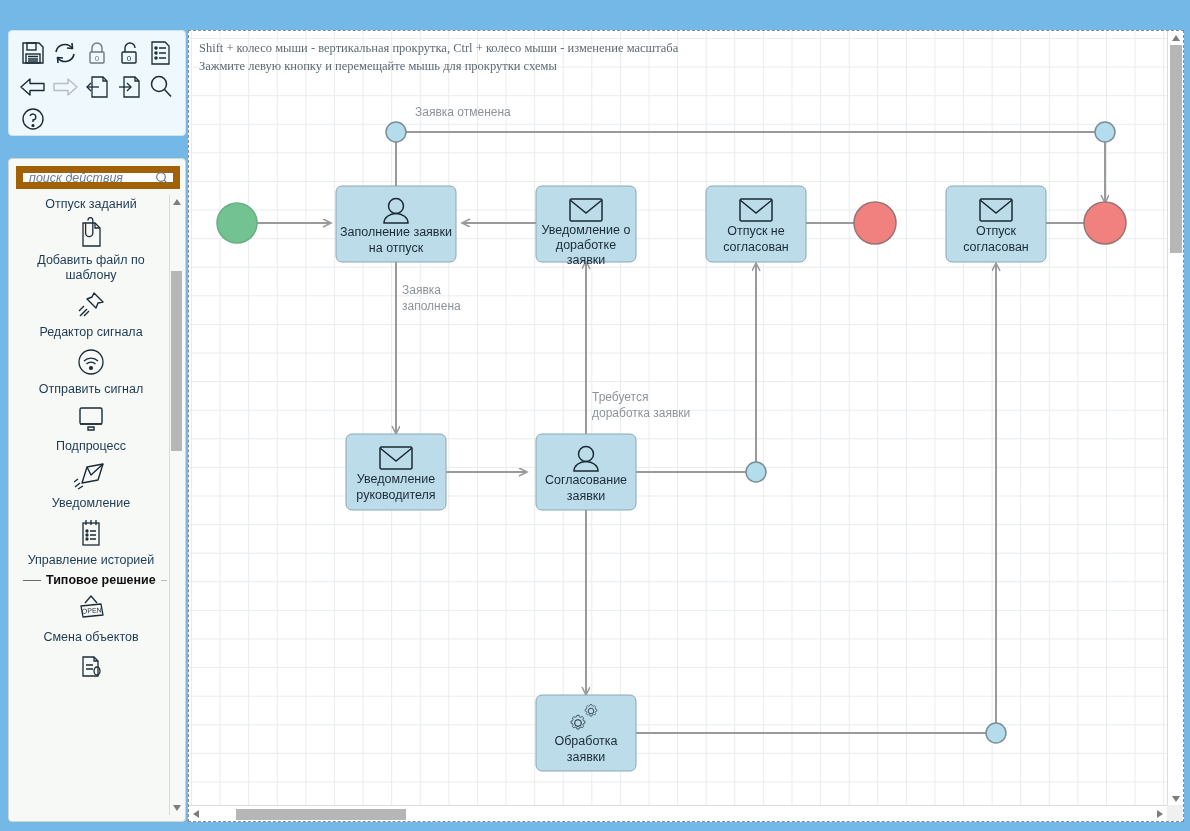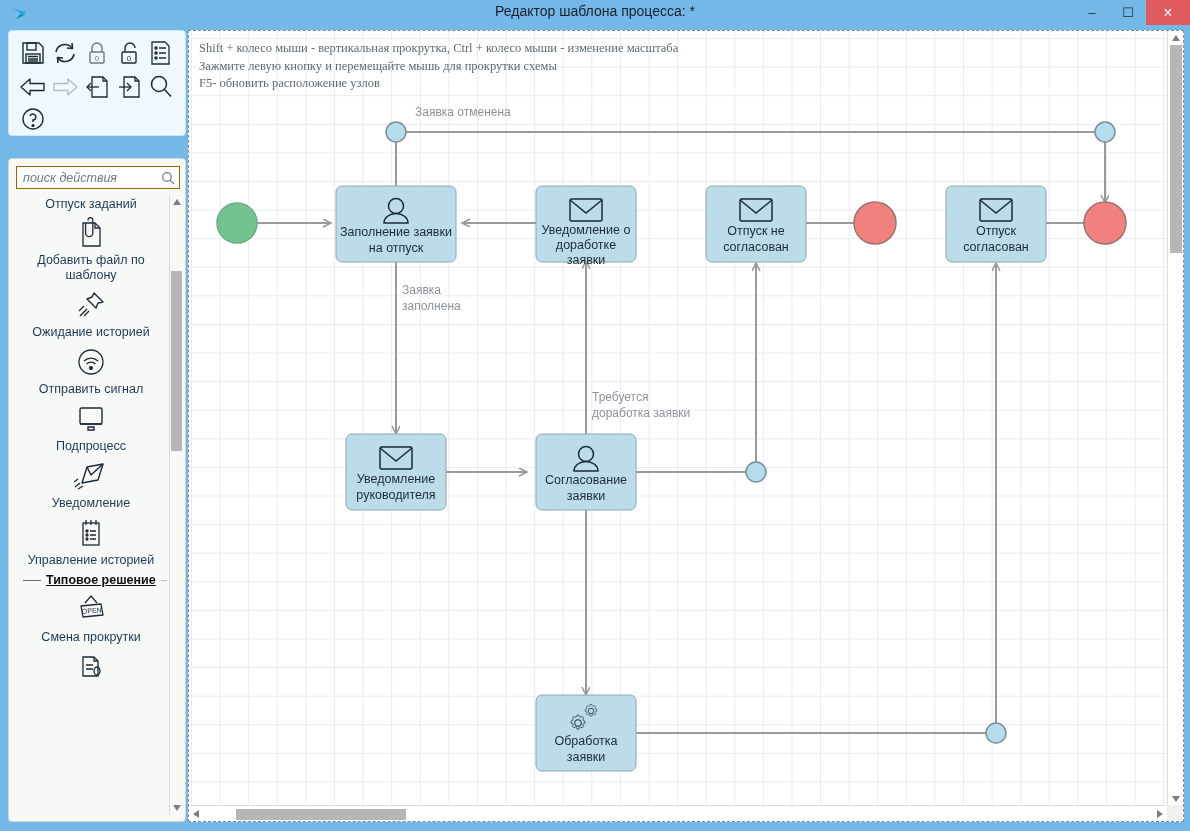--- a/index.html
+++ b/index.html
@@ -53,21 +53,21 @@
     display: flex; align-items: center; justify-content: center;
   }
   .tool-icon svg { display: block; }
 
   #search-panel {
     position: absolute; left: 0; top: 128px; width: 178px; height: 664px;
     background: #f7f9f7; border: 1px solid #cdd8cd; border-radius: 4px;
   }
   #search-box {
     position: absolute; left: 7px; top: 7px; width: 164px; height: 23px;
-    background: #ffffff; border: 1px solid #a16207;
+    background: #ffffff; border: 7px solid #a16207;
     display: flex; align-items: center;
   }
   #search-input-text {
     flex: 1; padding-left: 6px;
     font-size: 12.5px; font-style: italic; color: #6b7b8a;
     font-family: "Liberation Sans", sans-serif;
     white-space: nowrap; overflow: hidden;
   }
   #search-icon-wrap { width: 22px; display:flex; align-items:center; justify-content:center; }
 
@@ -90,21 +90,21 @@
   }
   .palette-group-header {
     width: 152px; text-align: center;
     font-size: 12.5px; color: #1d3a52; line-height: 18px;
     font-family: "Liberation Sans", sans-serif;
   }
   .palette-group-divider {
     width: 152px; text-align: center;
     font-size: 12.5px; color: #101010; font-weight: bold; line-height: 20px;
     font-family: "Liberation Sans", sans-serif;
-    display: flex; align-items: center; gap: 5px; padding-left: 8px; text-decoration: underline;
+    display: flex; align-items: center; gap: 5px; padding-left: 8px;
   }
   .palette-group-divider .dash {
     flex: 0 0 18px; height: 1px; background: #6b6b6b;
   }
   .palette-group-divider .dash-r {
     flex: 1 1 auto; height: 1px; background: #b9b9b9;
   }
 
   #palette-scrollbar {
     position: absolute; left: 160px; top: 36px; width: 13px; height: 620px;
@@ -181,38 +181,20 @@
   #v-up { top: 0; left: 0; width: 16px; height: 13px; }
   #v-down { bottom: 0; left: 0; width: 16px; height: 13px; }
   #h-left { left: 0; top: 0; width: 14px; height: 16px; }
   #h-right { right: 0; top: 0; width: 14px; height: 16px; }
 </style>
 </head>
 <body>
 
 <div id="window">
 
-  <div id="titlebar">
-    <div id="app-logo">
-      <svg width="22" height="18" viewBox="0 0 22 18">
-        <path d="M2 4 L11 9 L9 11 L14 12 L16 6 L14 8 Z" fill="#1aa6d6"></path>
-        <path d="M10 10 L6 15 L13 12 Z" fill="#1790bc"></path>
-      </svg>
-    </div>
-    <div id="title-text">Редактор шаблона процесса:  *</div>
-    <div class="win-btn" id="btn-min">
-      <span class="win-glyph">–</span>
-    </div>
-    <div class="win-btn" id="btn-max">
-      <span class="win-glyph">☐</span>
-    </div>
-    <div class="win-btn" id="btn-close">
-      <span class="win-glyph">×</span>
-    </div>
-  </div>
 
   <div id="left-panel">
 
     <div id="toolbox">
       <div class="tool-icon" style="left:8px;top:6px;">
         <svg width="26" height="26" viewBox="0 0 26 26">
             <g class="icon-stroke" stroke="#1b2b36" stroke-width="1.3" fill="none">
           <path d="M3 3 H19 L23 7 V23 H3 Z"></path>
               <rect x="7" y="3" width="9" height="7"></rect>
               <rect x="6" y="14" width="14" height="9"></rect>
@@ -344,21 +326,21 @@
           <div class="palette-item">
             <div class="pi-icon">
               <svg width="32" height="32" viewBox="0 0 32 32">
                   <g stroke="#1b2b36" stroke-width="1.4" fill="none" stroke-linejoin="round">
                 <path d="M19 4 L28 13 L23 14 L21 19 L12 10 L17 8 Z"></path>
                     <path d="M12 20 L5 27"></path>
                     <path d="M9 17 L4 22 M14 22 L9 27"></path>
                   </g>
                 </svg>
             </div>
-            <div class="pi-label">Ожидание историей</div>
+            <div class="pi-label">Редактор сигнала</div>
           </div>
 
           <div class="palette-item">
             <div class="pi-icon">
               <svg width="32" height="32" viewBox="0 0 32 32">
                   <g stroke="#1b2b36" stroke-width="1.3" fill="none">
                 <circle cx="16" cy="16" r="12"></circle>
                 <path d="M9 15 A10 10 0 0 1 23 15"></path>
                     <path d="M11.5 18 A6.5 6.5 0 0 1 20.5 18"></path>
                 <circle cx="16" cy="22" r="1.4" fill="#1b2b36"></circle>
@@ -420,21 +402,21 @@
           <div class="palette-item">
             <div class="pi-icon">
               <svg width="36" height="32" viewBox="0 0 36 32">
                   <g stroke="#1b2b36" stroke-width="1.3" fill="none" stroke-linejoin="round">
                 <path d="M12 9 L18 2 L24 9"></path>
                     <path d="M8 12 L28 10 L30 21 L10 23 Z"></path>
                 <text x="19" y="19" font-size="7" fill="#1b2b36" stroke="none" text-anchor="middle" font-family="Liberation Sans, sans-serif" transform="rotate(-4 19 19)">OPEN</text>
                   </g>
                 </svg>
             </div>
-            <div class="pi-label">Смена прокрутки</div>
+            <div class="pi-label">Смена объектов</div>
           </div>
 
           <div class="palette-item">
             <div class="pi-icon">
               <svg width="30" height="26" viewBox="0 0 30 26">
                   <g stroke="#1b2b36" stroke-width="1.3" fill="none">
                 <path d="M7 3 H18 L22 7 V22 H7 Z"></path>
                     <path d="M18 3 V7 H22"></path>
                 <path d="M10 11 H17 M10 15 H17"></path>
                 <ellipse cx="21" cy="17" rx="3" ry="4"></ellipse>
@@ -462,21 +444,20 @@
       </div>
     </div>
   </div>
 
   <div id="canvas-frame">
     <div id="canvas-clip">
 
       <div id="hint-text">
         <div>Shift + колесо мыши - вертикальная прокрутка, Ctrl + колесо мыши - изменение масштаба</div>
         <div>Зажмите левую кнопку и перемещайте мышь для прокрутки схемы</div>
-        <div>F5- обновить расположение узлов</div>
       </div>
 
       <svg id="diagram-svg" width="978" height="774" viewBox="0 0 978 774">
         <defs>
           <marker id="arrow" markerWidth="11" markerHeight="11" refX="9" refY="4" orient="auto" markerUnits="userSpaceOnUse">
             <path d="M1 0 L9 4 L1 8" fill="none" stroke="#9a9a9a" stroke-width="1.6"></path>
           </marker>
         </defs>
 
         <g>

